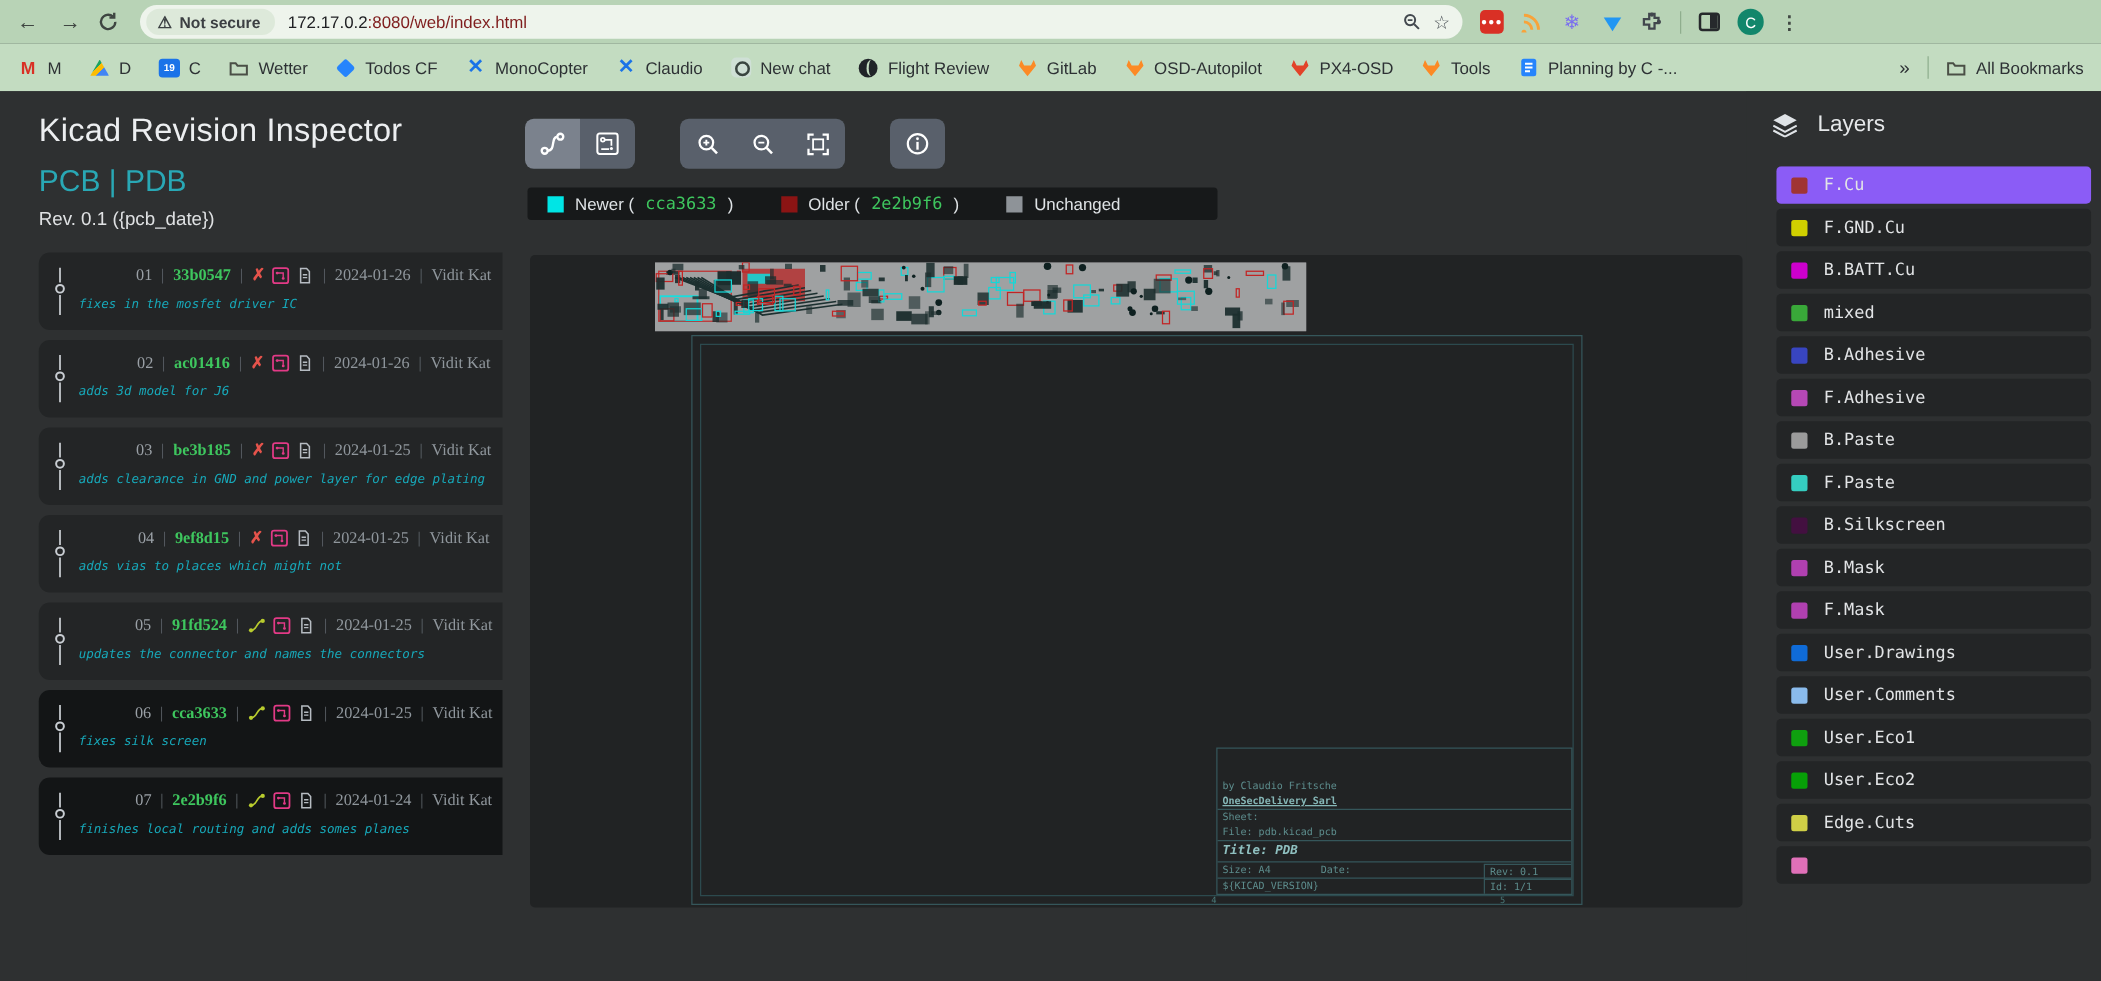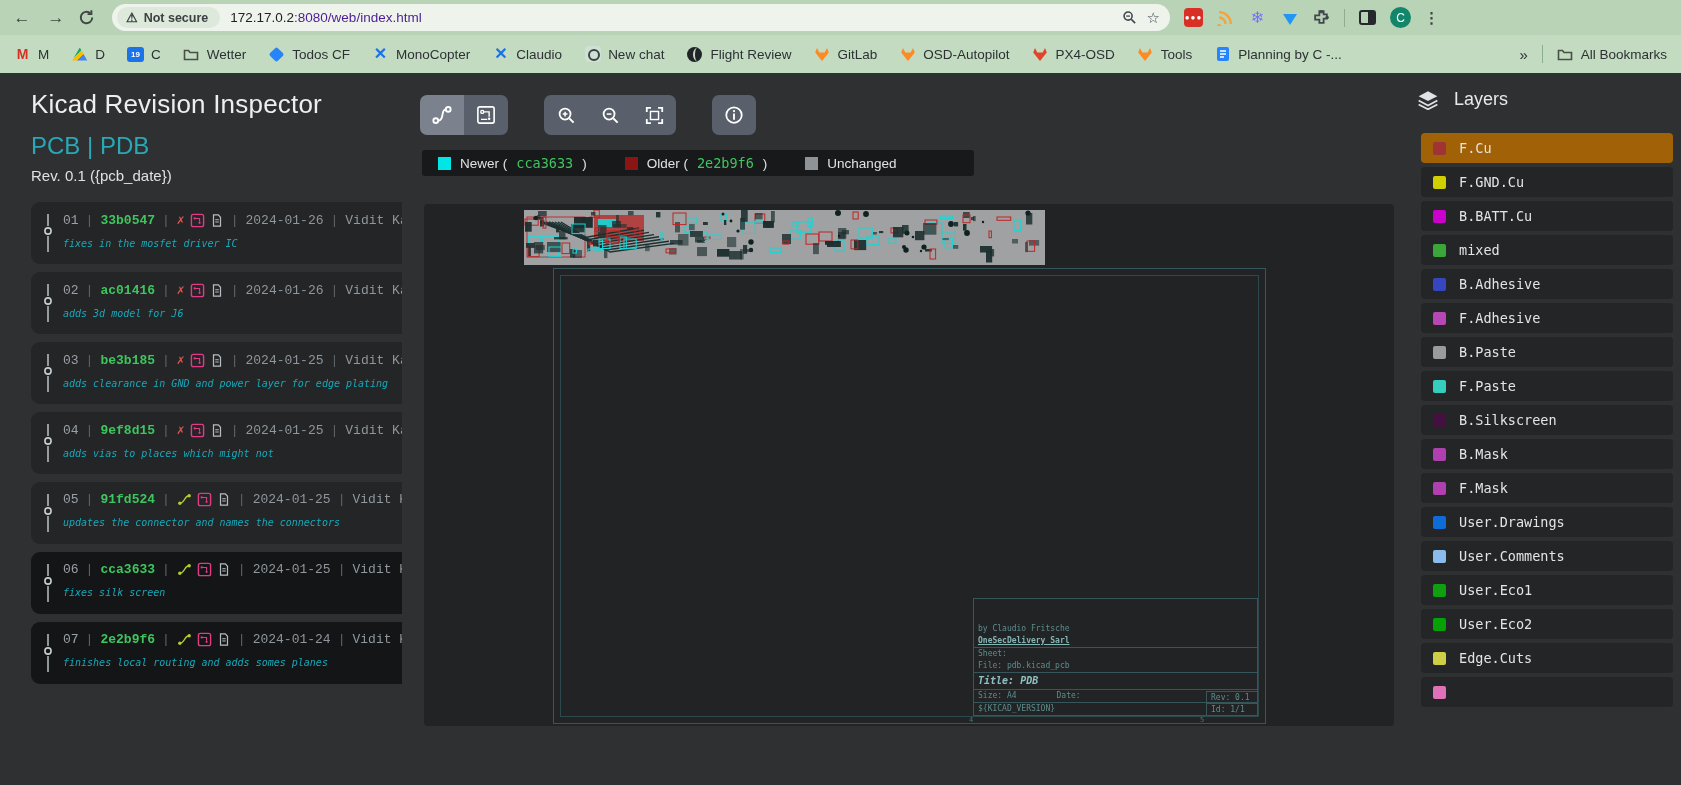--- a/index.html
+++ b/index.html
@@ -9,21 +9,21 @@
   
   .chrome { position:absolute; top:0; left:0; width:1681px; height:35px; background:#b8d3b6;
             display:flex; align-items:center; padding:0 10px; gap:10px; }
   .nav-glyph { font-size:17px; color:#3f4642; width:24px; text-align:center; cursor:pointer; }
   .url-pill { flex:0 0 auto; width:1058px; height:27px; background:#eef4ec; border-radius:14px;
               display:flex; align-items:center; padding:0 10px 0 5px; gap:10px; }
   .sec-chip { display:flex; align-items:center; gap:6px; background:#dde9da; border-radius:11px;
               height:21px; padding:0 12px 0 9px; font-size:12.5px; font-weight:bold; color:#3c4043; }
   .warn-glyph { font-size:13px; color:#3c4043; }
   .url-text { font-size:13.5px; color:#202124; }
-  .url-text .url-rest { color:#4c1d95; }
+  .url-text .url-rest { color:#7f1d1d; }
   .pill-spacer { flex:1; }
   .pill-icon { color:#42484e; font-size:15px; display:flex; align-items:center; cursor:pointer; }
   .ext-row { display:flex; align-items:center; gap:13px; margin-left:4px; }
   .ext { width:19px; height:19px; display:flex; align-items:center; justify-content:center; cursor:pointer; }
   .ext-red { background:#d93025; border-radius:4px; color:#fff; font-size:8px; letter-spacing:1px;
              font-weight:bold; }
   .snow { color:#7a6ff0; font-size:16px; }
   .gem { width:0; height:0; border-left:7px solid transparent; border-right:7px solid transparent;
          border-top:11px solid #2196f3; margin-top:3px; }
   .divider-v { width:1px; height:18px; background:#8fae8e; }
@@ -64,22 +64,22 @@
   .nav-links { margin-top:12px; font-size:24px; color:#29a8b5; }
   .nav-links span { cursor:pointer; }
   .rev-line { margin-top:7px; font-size:15px; color:#dfe1e3; }
   .commits-head { margin-top:26px; display:flex; align-items:center; gap:9px; font-size:17px; color:#e4e6e8; }
   .commit-list { margin-top:18px; padding-right:0; }
   .commit { width:420px; background:#232526; border-radius:9px; margin-bottom:8px; padding:10px 12px 12px 10px;
             display:flex; gap:8px; cursor:pointer; }
   .commit.selected { background:#131516; }
   .cnode { flex:0 0 14px; padding-top:2px; }
   .cbody { flex:1; min-width:0; }
-  .cmeta { font-family:Liberation Mono, monospace; font-size:13px; color:#9aa0a6;
-           white-space:nowrap; overflow:hidden; display:flex; align-items:center; gap:7px; }
+  .cmeta { font-family:Liberation Serif, serif; font-size:13px; color:#9aa0a6;
+           white-space:nowrap; overflow:hidden; display:flex; align-items:center; gap:7px;justify-content:center; }
   .csep { color:#5f666c; }
   .chash { color:#3ec65e; font-weight:bold; }
   .cdate,.cauthor { color:#8f969c; }
   .sticons { display:inline-flex; align-items:center; gap:5px; }
   .x-mini { color:#e5534b; font-weight:bold; font-size:13px; }
   .cmsg { margin-top:7px; font-family:"DejaVu Sans Mono", monospace; font-style:italic; font-size:10px;
           color:#17a9ba; line-height:1.7; max-width:388px; }
 
   
   .center { position:absolute; left:420px; top:0; width:975px; }
@@ -103,34 +103,34 @@
   .sheet { position:absolute; left:129px; top:64px; width:713px; height:456px; border:1px solid #35565a; }
   .sheet-inner { position:absolute; left:6px; top:6px; right:6px; bottom:6px; border:1px solid #2c4a4e; }
   .titleblock { position:absolute; right:7px; bottom:7px; width:285px; border:1px solid #35565a;
                 font-family:"DejaVu Sans Mono", monospace; font-size:8px; color:#5d8d8d; }
   .tb-space { height:24px; }
   .tb-row { padding:1px 4px; line-height:1.25; }
   .tb-company { color:#86b7b7; font-weight:bold; text-decoration:underline; }
   .tb-bt { border-top:1px solid #35565a; }
   .tb-title { font-size:10px; font-weight:bold; font-style:italic; color:#8fc0c0; padding:2px 4px; }
   .tb-size-row { display:flex; gap:40px; }
-  .tb-rev { position:absolute; right:0; bottom:0; width:51px; border-left:1px solid #35565a; }
+  .tb-rev { position:absolute; right:0; bottom:0; width:70px; border-left:1px solid #35565a; }
   .tb-rev div { padding:1px 4px; border-top:1px solid #35565a; }
   .gridlab { position:absolute; bottom:-1px; font-family:"DejaVu Sans Mono", monospace; font-size:7px;
              color:#4a7a7a; }
   .gl4 { left:415px; } .gl5 { left:646px; }
 
   
   .side-right { position:absolute; left:1397px; right:0; top:0; bottom:0; background:#2e3031; }
   .layers-head { position:absolute; left:20px; top:16px; display:flex; align-items:center; gap:15px;
                  font-size:18px; color:#e6e8ea; }
   .layer-list { position:absolute; left:24px; top:60px; width:252px; height:588px; overflow:hidden; }
   .layer-row { height:30px; border-radius:4px; background:#232526; margin-bottom:4px; display:flex;
                align-items:center; gap:13px; padding:0 12px; cursor:pointer; }
-  .layer-row.selected { background:#a16207; }
+  .layer-row.selected { background:#8b5cf6; }
   .swatch { width:13px; height:13px; border-radius:2px; flex:0 0 auto; }
   .layer-label { font-family:"DejaVu Sans Mono", monospace; font-size:13.5px; color:#e2e4e6; }
 
   svg.ic { display:block; }
 </style>
 </head>
 <body>
 
 <div class="chrome">
   <span class="nav-glyph">←</span>

